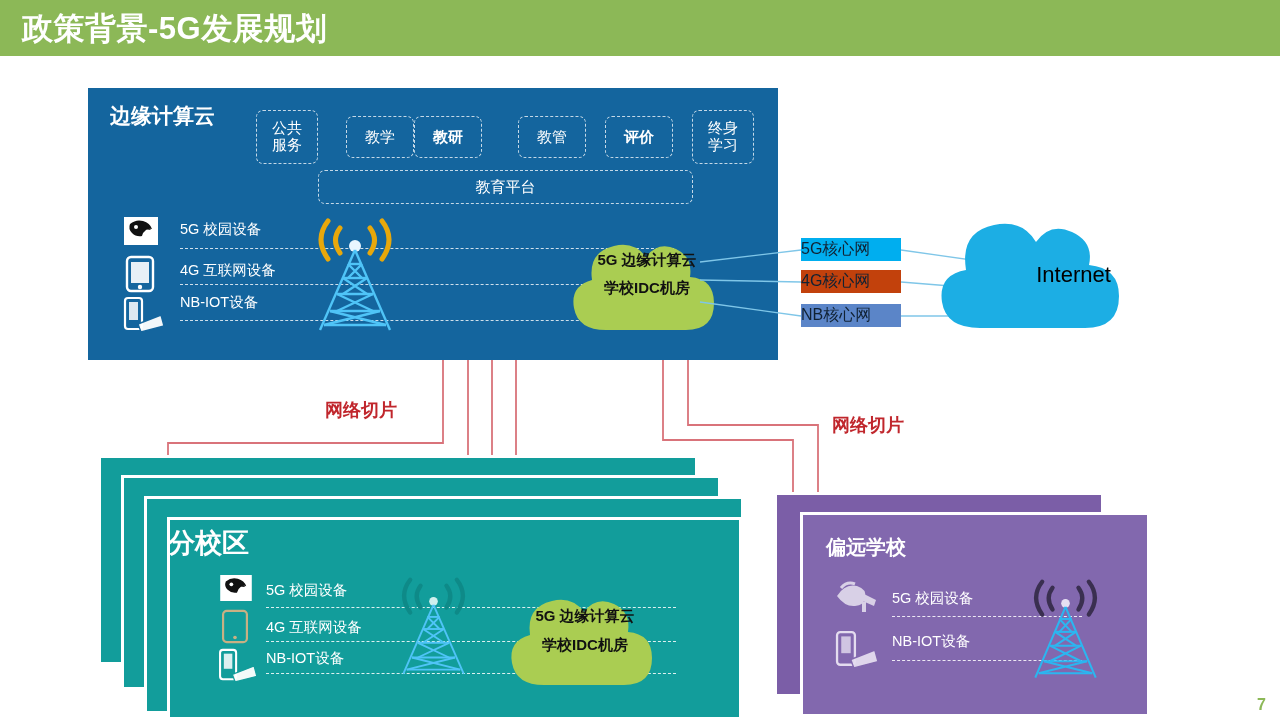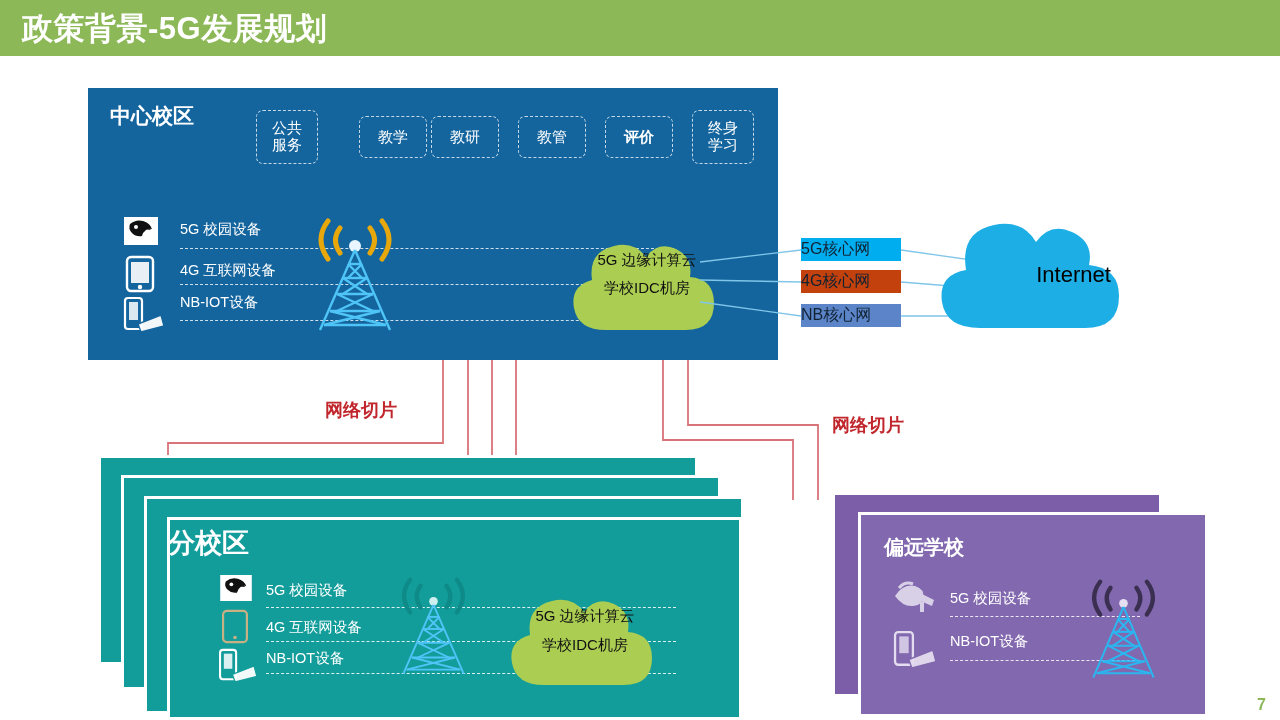--- a/index.html
+++ b/index.html
@@ -49,21 +49,21 @@
   }
   .dashline.teal{border-top-color:rgba(255,255,255,.85);}
   .dashline.purple{border-top-color:rgba(255,255,255,.85);}
 
   
   .icon-box{position:absolute;}
 
   
   .cloud-label{
     position:absolute;width:100%;text-align:center;color:#111111;
-    font-weight:normal;white-space:nowrap;
+    font-weight:bold;white-space:nowrap;
   }
 
   
   .core-badge{
     position:absolute;box-sizing:border-box;
     display:flex;align-items:center;justify-content:flex-start;
     font-size:16px;color:#123;white-space:nowrap;
   }
 
   
@@ -71,21 +71,21 @@
     position:absolute;color:#C0262C;font-weight:bold;font-size:18px;
     white-space:nowrap;
   }
 
   
   #branch-stack{position:absolute;left:98px;top:455px;width:640px;height:265px;}
   .stack-card{position:absolute;box-sizing:border-box;}
   #branch-title{left:70px;top:70px;font-size:27px;}
 
   
-  #remote-stack{position:absolute;left:832px;top:492px;width:376px;height:228px;}
+  #remote-stack{position:absolute;left:774px;top:492px;width:376px;height:228px;}
   #remote-title{left:52px;top:42px;font-size:20px;}
 
   #page-number{
     position:absolute;right:14px;bottom:6px;color:#8CB857;
     font-size:16px;font-weight:bold;
   }
   svg{display:block;overflow:visible;}
   #connectors{position:absolute;left:0;top:0;width:1280px;height:720px;pointer-events:none;}
 </style>
 </head>
@@ -101,43 +101,46 @@
     <path d="M468,360 L468,458 L186,458 L186,558"></path>
     <path d="M492,360 L492,472 L205,472 L205,578"></path>
     <path d="M516,360 L516,488 L224,488 L224,598"></path>
 
     <path d="M663,360 L663,440 L793,440 L793,500"></path>
     <path d="M688,360 L688,425 L818,425 L818,500"></path>
   </g>
 </svg>
 
 <div class="panel" id="central-panel">
-  <div class="panel-title" id="central-title">中心校区</div>
+  <div class="panel-title" id="central-title">边缘计算云</div>
 
   <div class="chip" style="left:168px;top:22px;width:62px;height:54px;flex-direction:column;">
     <span>公共</span>
     <span>服务</span>
   </div>
-  <div class="chip" style="left:271px;top:28px;width:68px;height:42px;">
+  <div class="chip" style="left:258px;top:28px;width:68px;height:42px;">
     <span>教学</span>
   </div>
-  <div class="chip" style="left:343px;top:28px;width:68px;height:42px;">
+  <div class="chip" style="left:326px;top:28px;width:68px;height:42px;font-weight:bold;">
     <span>教研</span>
   </div>
   <div class="chip" style="left:430px;top:28px;width:68px;height:42px;">
     <span>教管</span>
   </div>
   <div class="chip" style="left:517px;top:28px;width:68px;height:42px;font-weight:bold;">
     <span>评价</span>
   </div>
   <div class="chip" style="left:604px;top:22px;width:62px;height:54px;flex-direction:column;">
     <span>终身</span>
     <span>学习</span>
   </div>
 
+  <div class="platform-chip" style="left:230px;top:82px;width:375px;height:34px;">
+    <span>教育平台</span>
+  </div>
 
   <div class="icon-box" style="left:36px;top:129px;">
     <svg width="34" height="28" viewBox="0 0 34 28">
       <rect x="0" y="0" width="34" height="28" fill="#ffffff"></rect>
       <path d="M6 7 q6 -5 13 -3 q7 2 9 8 q-3 -1 -6 1 q-3 2 -4 6 q-6 1 -10 -3 q-4 -4 -2 -9 z" fill="#111111"></path>
       <path d="M21 11 q4 -1 6 2 q-4 0 -6 -2 z" fill="#111111"></path>
       <circle cx="12" cy="10" r="2" fill="#ffffff"></circle>
     </svg>
   </div>
   <div class="icon-box" style="left:38px;top:168px;">

